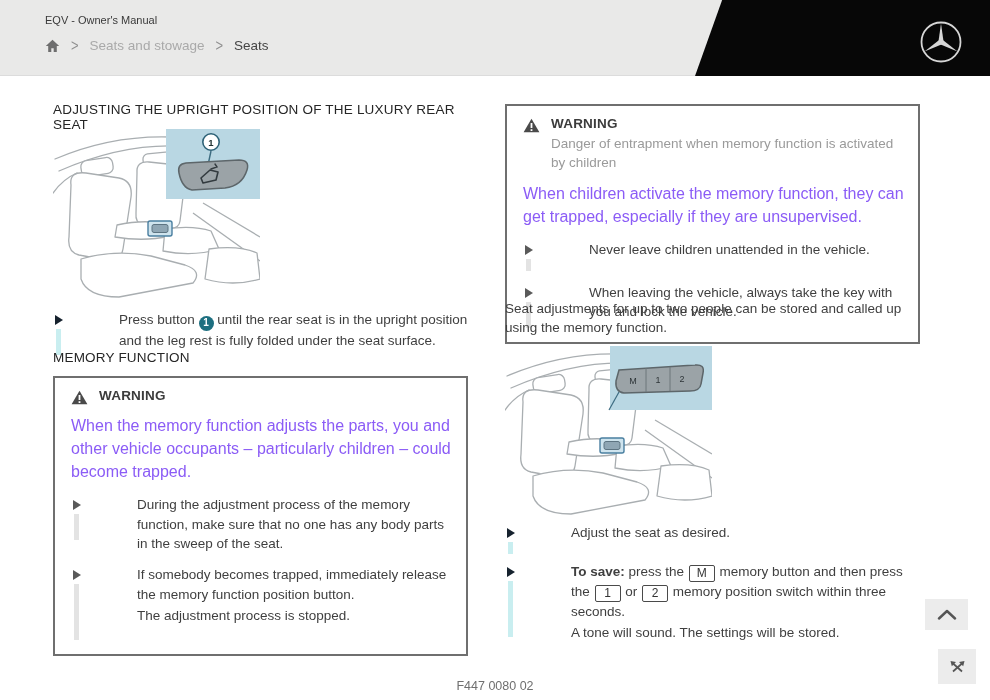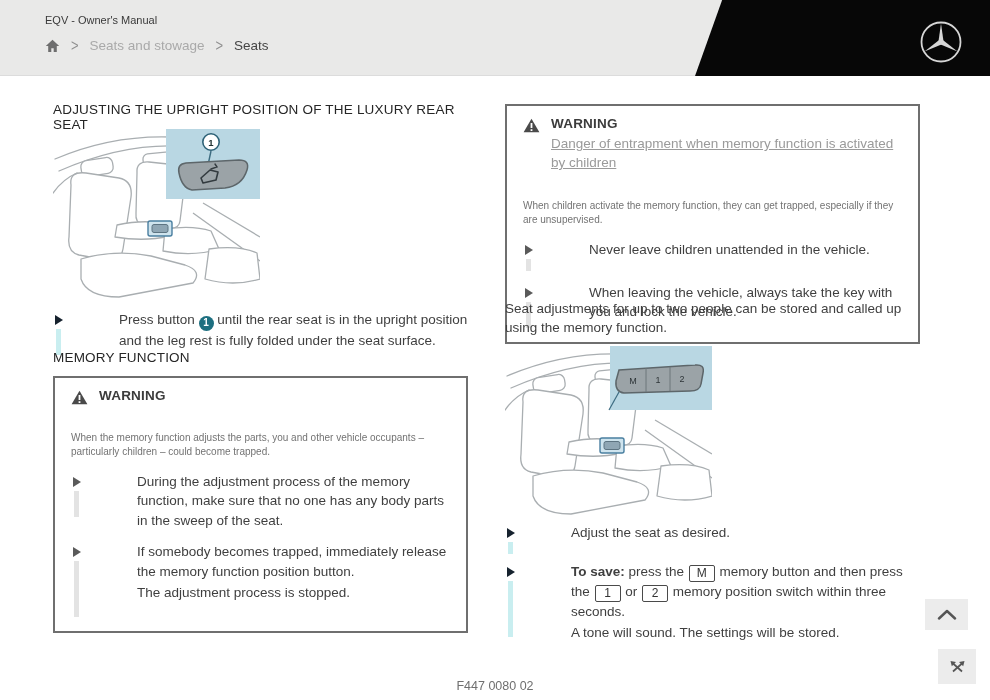--- a/index.html
+++ b/index.html
@@ -47,22 +47,22 @@
   .steps-right { top:447px; }
   .steps-right .bullet + .bullet { margin-top:8px; }
 
   
   .warnbox { position:absolute; left:0; width:415px; border:2px solid #6f6f6f; background:#fff; padding:10px 14px 14px 16px; }
   .warn-left  { top:300px; }
   .warn-right { top:28px; }
   .warn-head { display:flex; gap:11px; align-items:flex-start; }
   .warn-icon { flex:0 0 17px; margin-top:2px; }
   .warn-title { font-size:13.5px; font-weight:bold; color:#3c3c3c; letter-spacing:.2px; }
-  .warn-sub { margin-left:28px; font-size:13.5px; line-height:1.44; color:#9a9a9a; margin-top:1px;text-decoration:underline; }
-  .warn-body { font-size:10px; line-height:1.44; color:#737373; margin-top:26px; }
+  .warn-sub { margin-left:28px; font-size:13.5px; line-height:1.44; color:#9a9a9a; margin-top:1px; }
+  .warn-body { font-size:16px; line-height:1.44; color:#8b5cf6; margin-top:9px; }
   .warn-bullets { margin-top:12px; display:flex; flex-direction:column; gap:12px; }
 
   
   .badge { display:inline-flex; align-items:center; justify-content:center; width:15px; height:15px; border-radius:50%;
            background:#1d6f80; color:#fff; font-size:10px; font-weight:bold; vertical-align:-2px; }
   .keycap { display:inline-block; border:1.5px solid #4a4a4a; border-radius:2px; min-width:26px; text-align:center;
             font-size:12px; line-height:15px; padding:0 4px; color:#333; vertical-align:-1px; margin:0 1px; }
   b.tosave { color:#3f3f3f; }
 
   

